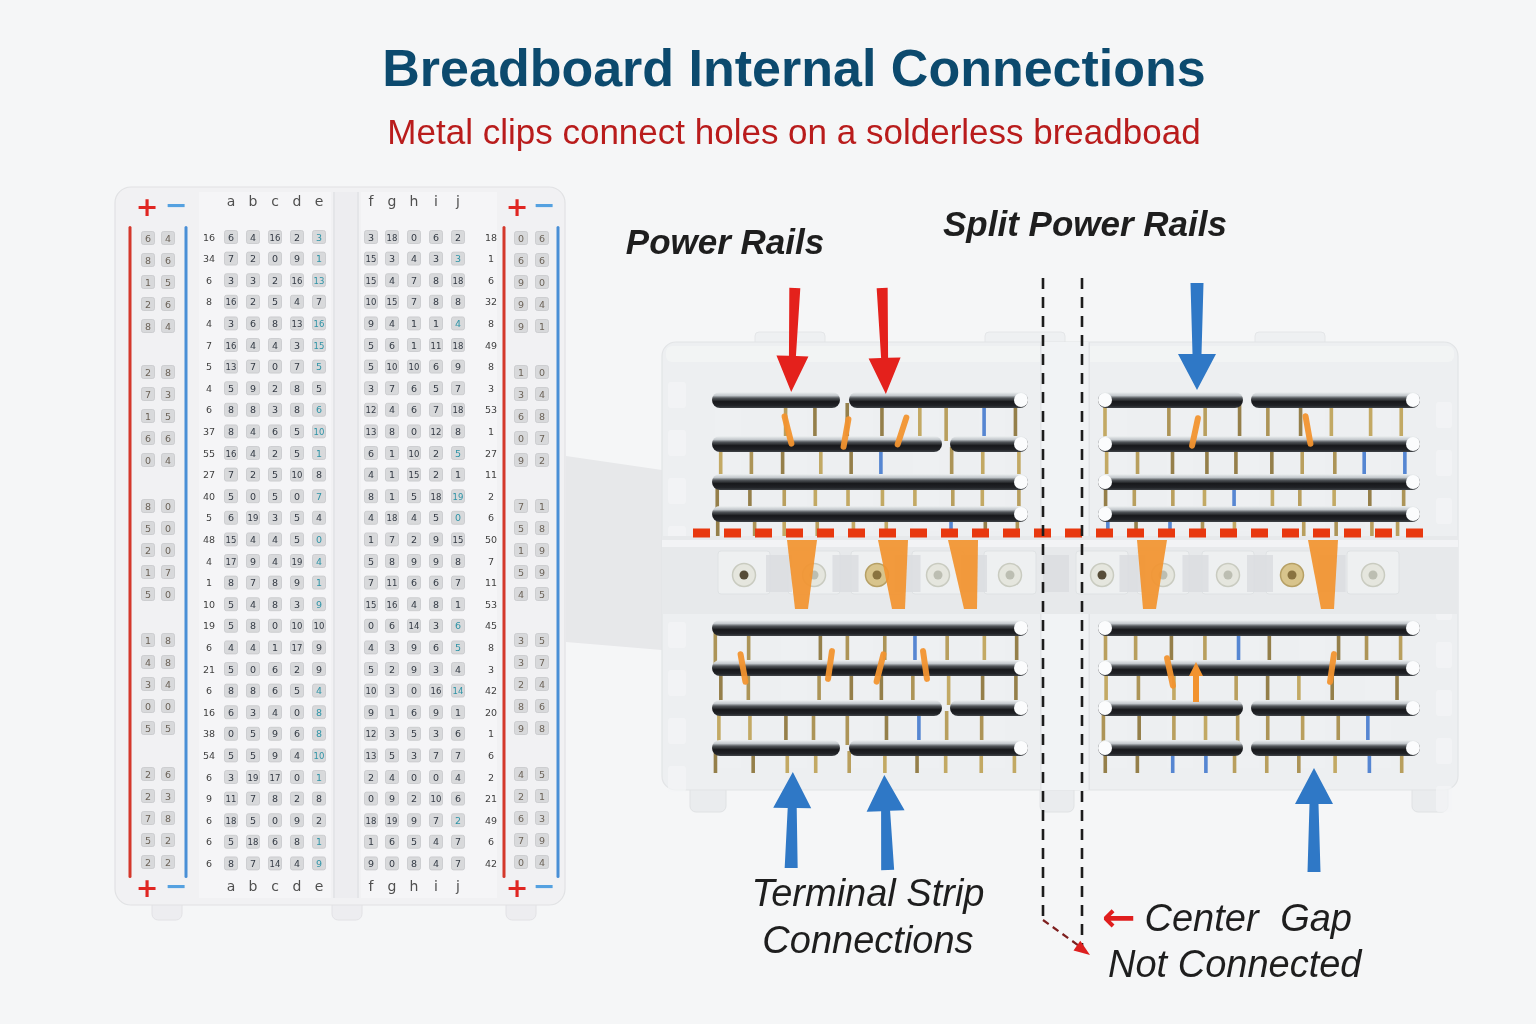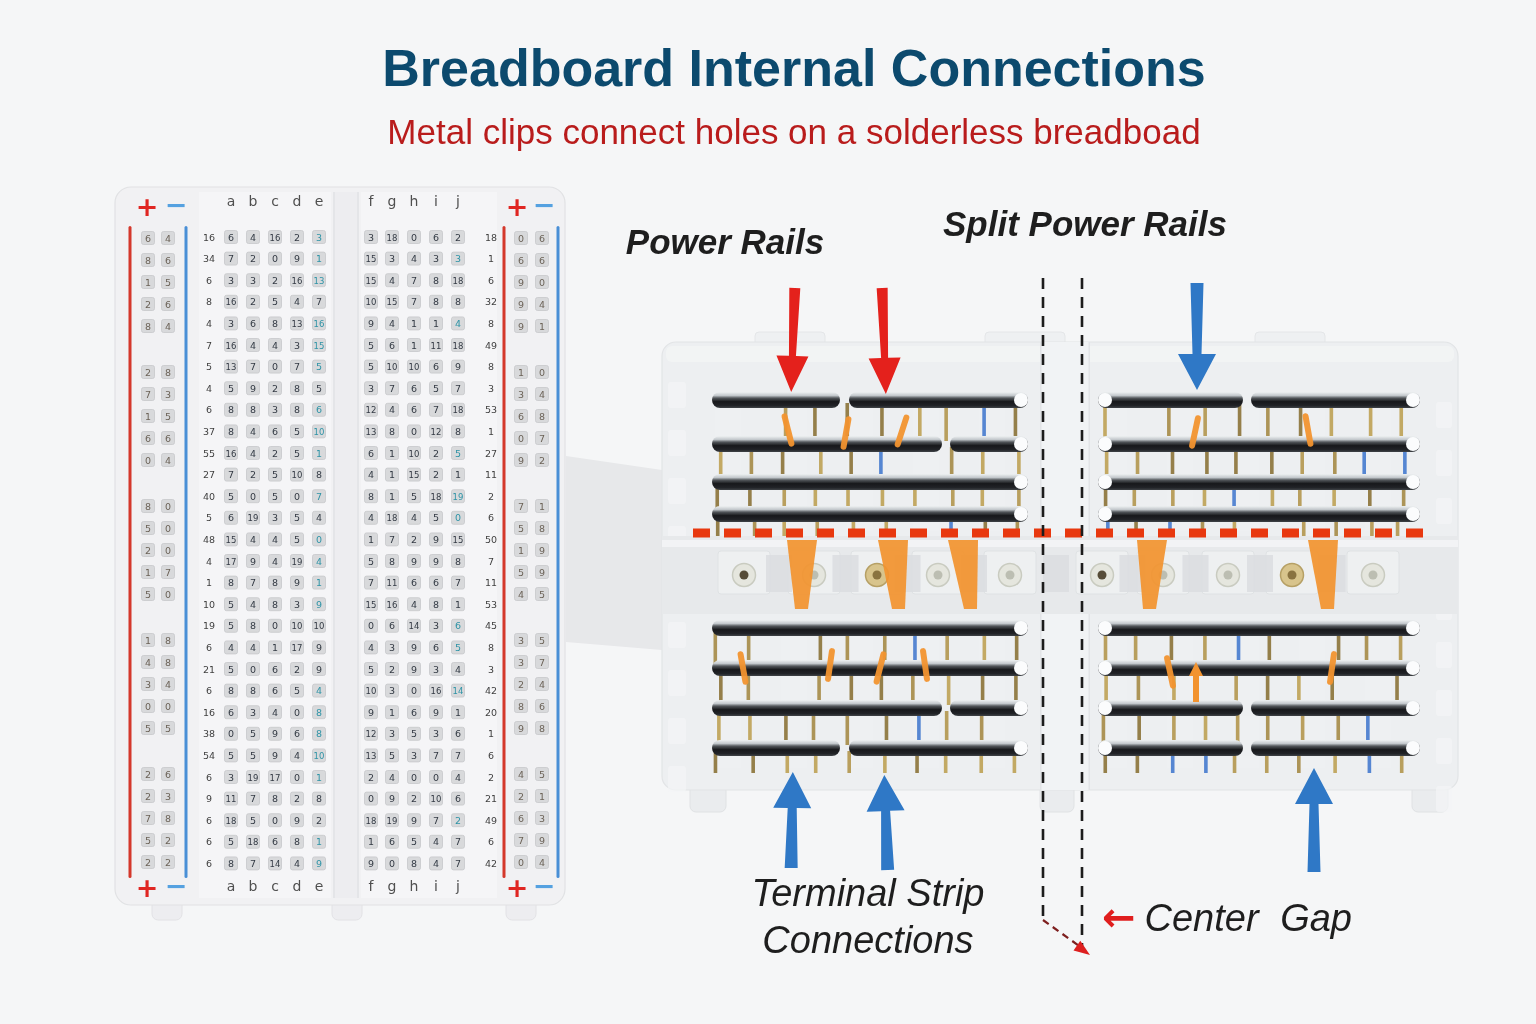--- a/index.html
+++ b/index.html
@@ -1367,13 +1367,14 @@
 
   <div class="lbl" id="lbl-power">Power Rails</div>
   <div class="lbl" id="lbl-split">Split Power Rails</div>
   <div class="lbl" id="lbl-terminal">
     <div>Terminal Strip</div>
     <div>Connections</div>
   </div>
   <div class="lbl" id="lbl-centergap">
     <span class="glyph">←</span><span class="txt">Center Gap</span>
   </div>
+  <div class="lbl" id="lbl-notconnected">Not Connected</div>
 </div>
 
 </body></html>

